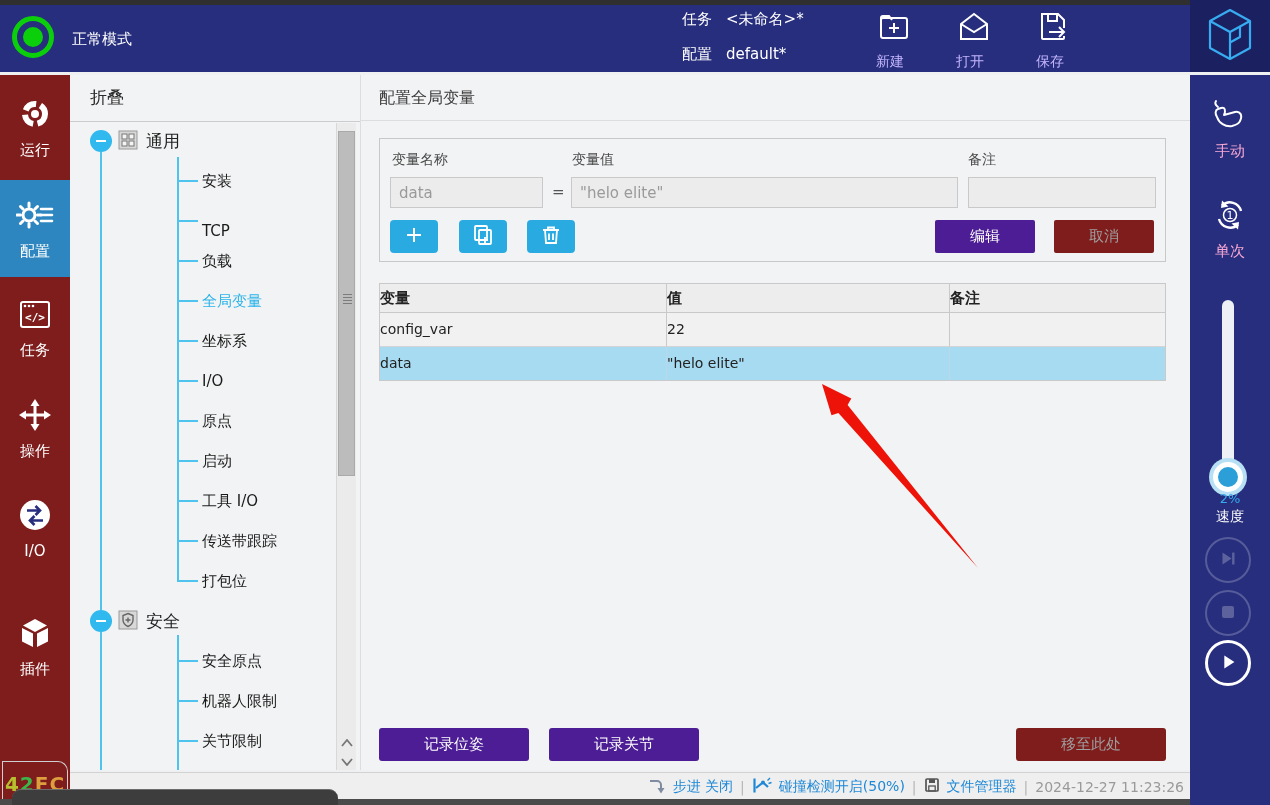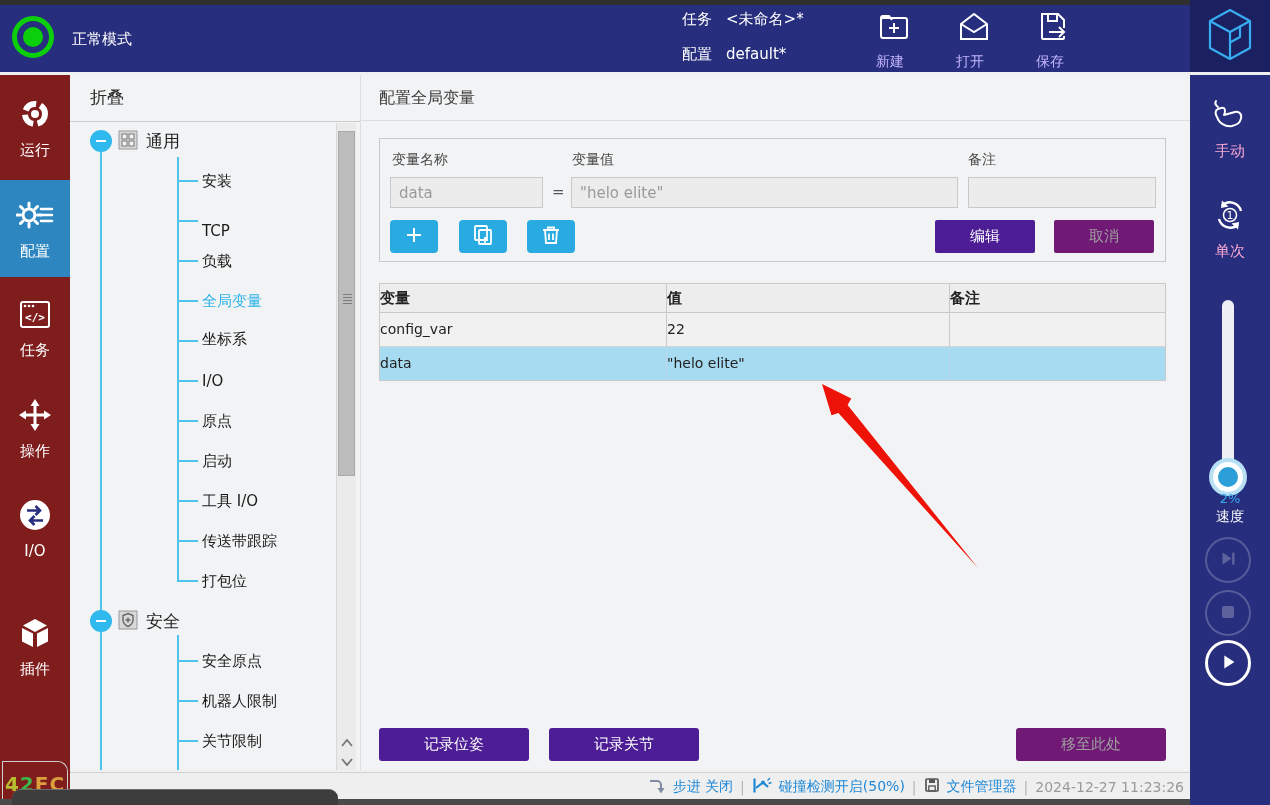--- a/index.html
+++ b/index.html
@@ -46,21 +46,21 @@
   .form-panel{position:absolute;left:18px;top:63px;width:785px;height:122px;border:1px solid #c8c8c8;text-decoration:underline;}
   .flabel{position:absolute;top:12px;font-size:14px;color:#4a4a4a;}
   .finput{position:absolute;top:38px;height:31px;background:#ececec;border:1px solid #c9c9c9;color:#9a9a9a;font-size:15px;
           padding:0 8px;box-sizing:border-box;font-family:"DejaVu Sans","Liberation Sans",sans-serif;}
   .fequals{position:absolute;left:172px;top:44px;font-size:15px;color:#555;}
   .sq-btn{position:absolute;top:81px;width:48px;height:33px;background:#29abe2;border:none;border-radius:4px;
           display:flex;align-items:center;justify-content:center;cursor:pointer;}
   .txt-btn{position:absolute;top:81px;width:100px;height:33px;border:none;border-radius:2px;font-size:15px;cursor:pointer;
            font-family:"DejaVu Sans","Liberation Sans",sans-serif;}
   .btn-blue{background:#4c1d95;color:#fff;}
-  .btn-gray{background:#701a75;color:#9f9f9f;}
+  .btn-gray{background:#7f1d1d;color:#9f9f9f;}
   .gtable{position:absolute;left:18px;top:208px;width:787px;border:1px solid #c9c9c9;box-sizing:border-box;}
   .trow{display:grid;grid-template-columns:287px 283px 215px;}
   .tcell{height:28px;line-height:28px;border-right:1px solid #c9c9c9;border-bottom:1px solid #d4d4d4;
          font-size:14px;color:#222;overflow:hidden;}
   .trow .tcell:last-child{border-right:none;}
   .thead .tcell{background:#ededed;font-weight:bold;font-size:15px;border-bottom:1px solid #c9c9c9;}
   .tdata .tcell{height:33px;line-height:33px;}
   .row-plain .tcell{background:#f1f1f1;}
   .row-selected .tcell{background:#a7dbf1;border-right:1px solid #bcd8e6;border-bottom:none;}
   .foot-btn{position:absolute;top:653px;width:150px;height:33px;border:none;border-radius:3px;font-size:15px;cursor:pointer;
@@ -260,21 +260,21 @@
 
     <div class="tstub" style="top:105px;"></div>
       <div class="titem" style="top:94px;">安装</div>
     <div class="tstub" style="top:145px;"></div>
       <div class="titem" style="top:124px;margin-top:20px;">TCP</div>
     <div class="tstub" style="top:185px;"></div>
       <div class="titem" style="top:174px;">负载</div>
     <div class="tstub" style="top:225px;"></div>
       <div class="titem selected" style="top:214px;">全局变量</div>
     <div class="tstub" style="top:265px;"></div>
-      <div class="titem" style="top:254px;font-family:Liberation Mono, monospace;">坐标系</div>
+      <div class="titem" style="top:254px;">坐标系</div>
     <div class="tstub" style="top:305px;"></div>
       <div class="titem" style="top:294px;">I/O</div>
     <div class="tstub" style="top:345px;"></div>
       <div class="titem" style="top:334px;">原点</div>
     <div class="tstub" style="top:385px;"></div>
       <div class="titem" style="top:374px;">启动</div>
     <div class="tstub" style="top:425px;"></div>
       <div class="titem" style="top:414px;">工具 I/O</div>
     <div class="tstub" style="top:465px;"></div>
       <div class="titem" style="top:454px;">传送带跟踪</div>

